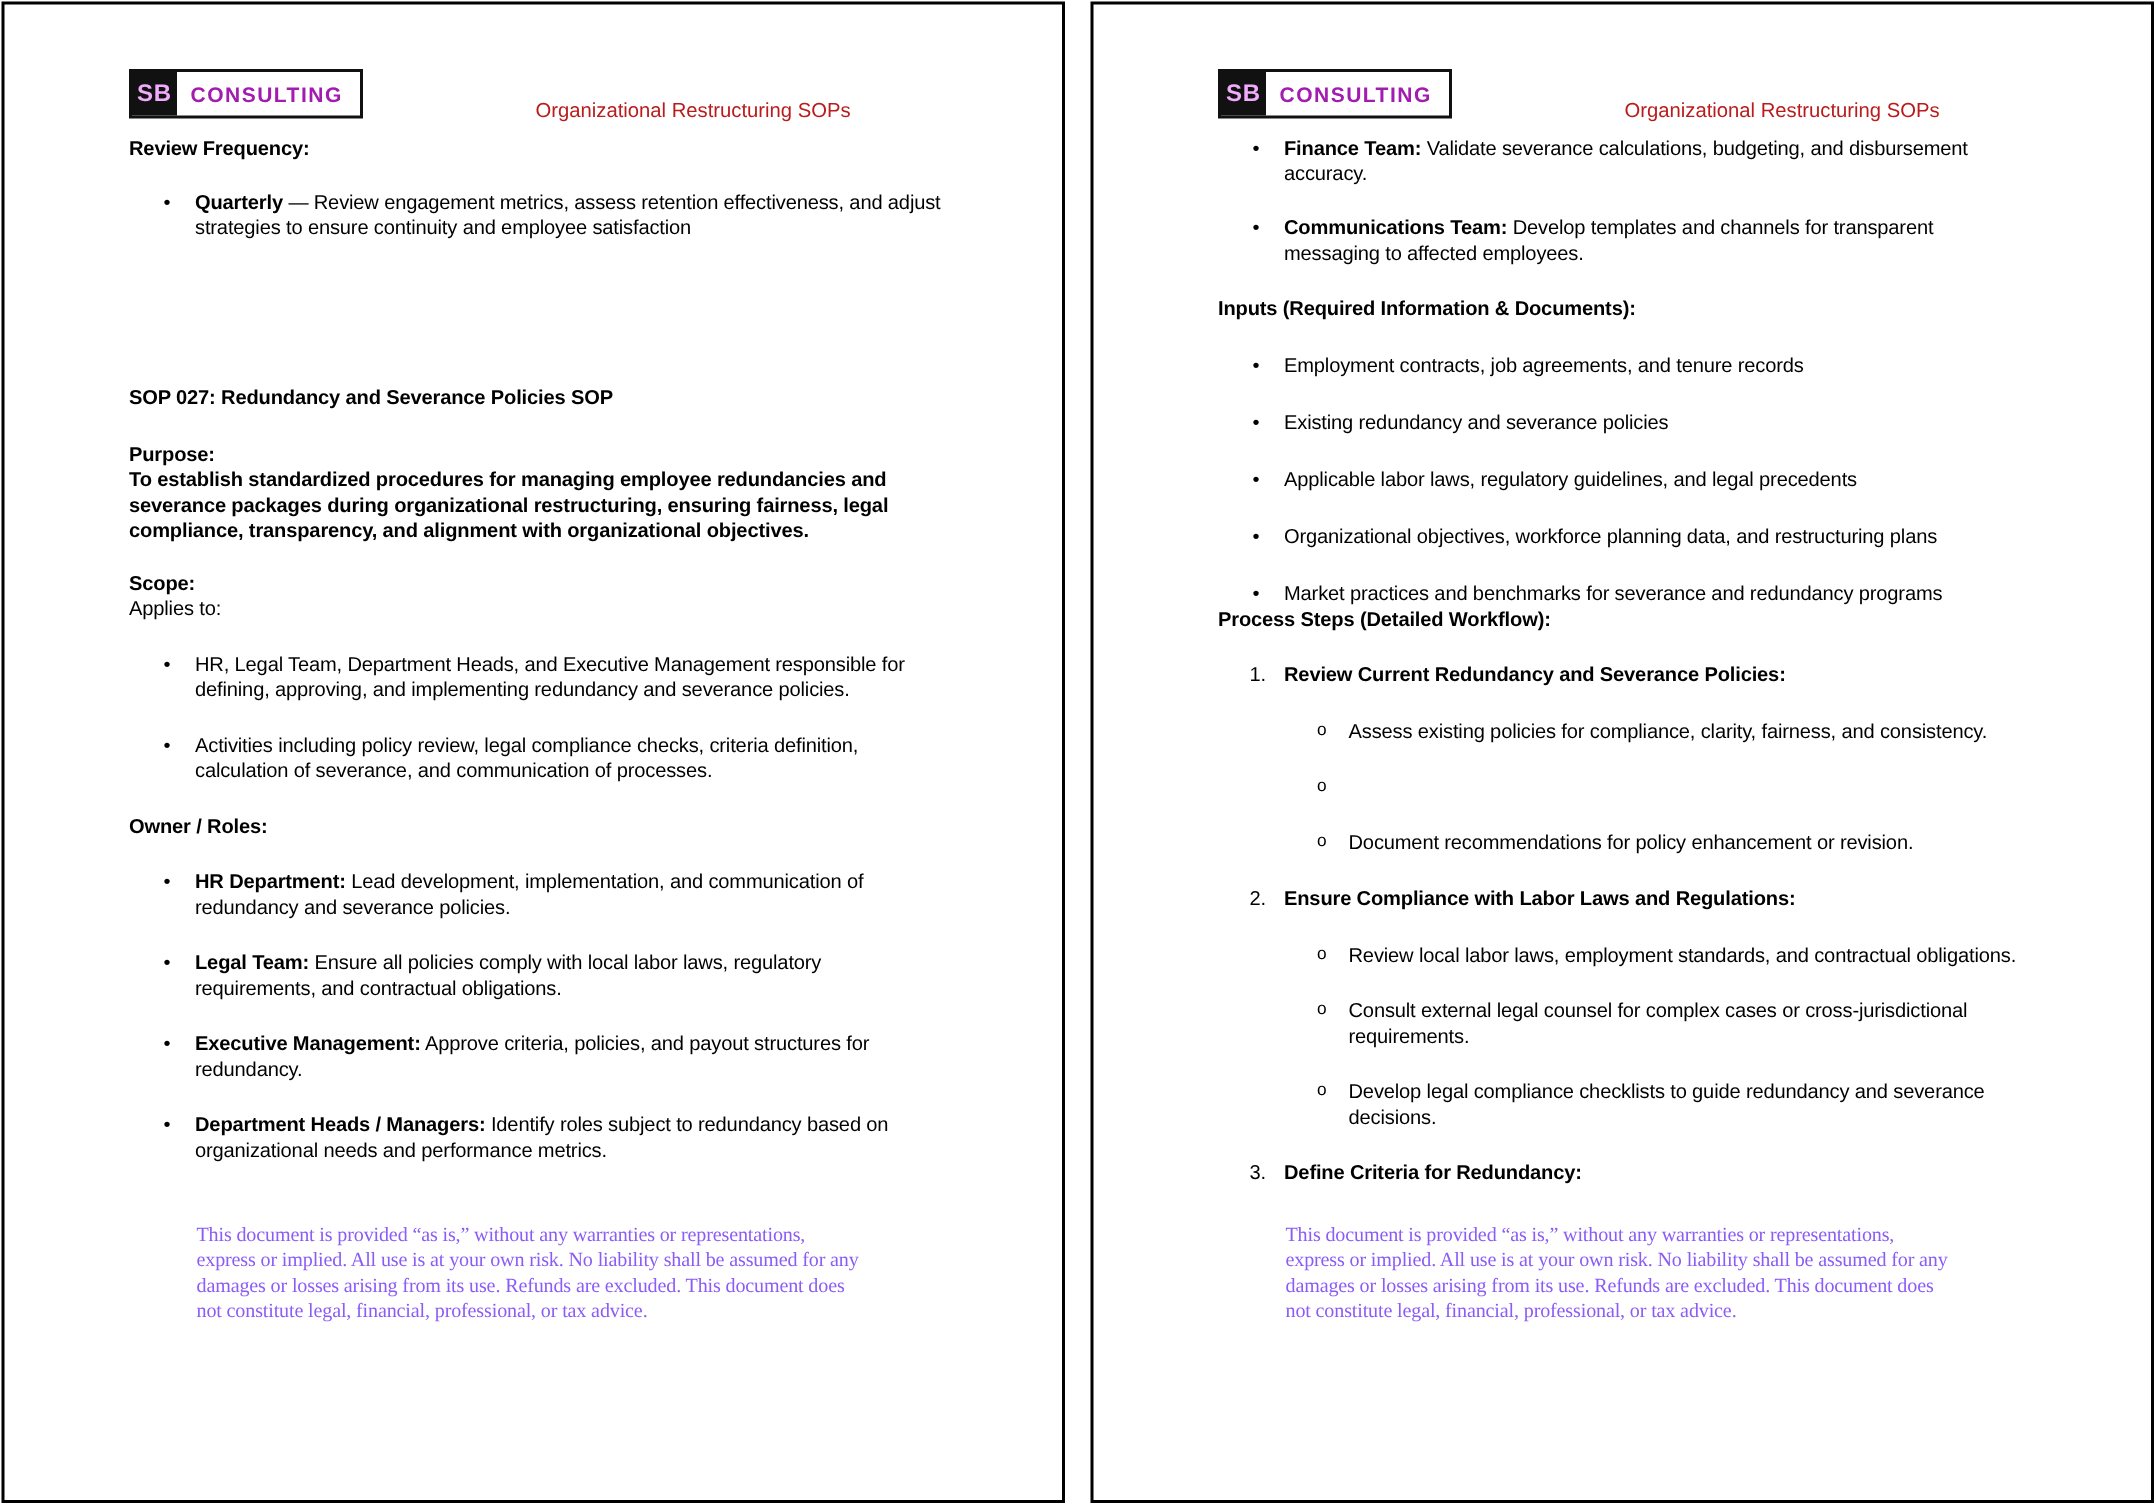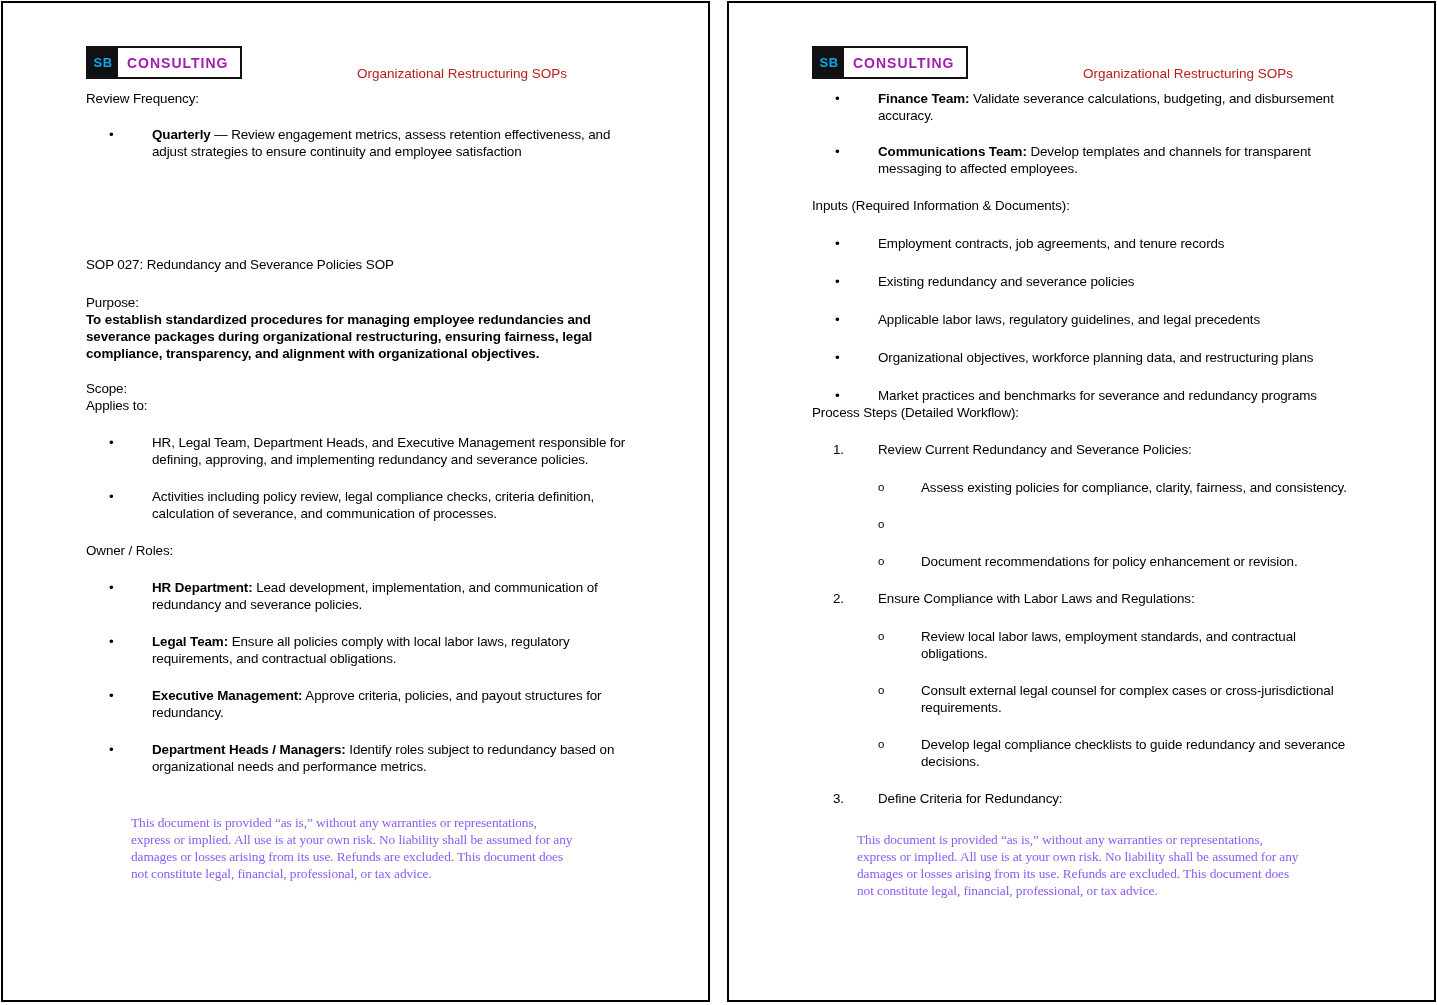--- a/index.html
+++ b/index.html
@@ -12,37 +12,37 @@
     background:#fff;border:2px solid #000;
   }
   #page-left{left:1px;}
   #page-right{left:727px;}
 
   .logo{
     position:absolute;left:83px;top:43px;height:33px;box-sizing:border-box;
     border:2px solid #111;display:flex;align-items:stretch;background:#fff;
   }
   .logo-sq{
-    width:30px;background:#111;color:#0ea5e9;display:flex;align-items:center;
-    justify-content:center;font-weight:bold;font-size:13px;letter-spacing:.5px;
+    width:30px;background:#111;color:#f0abfc;display:flex;align-items:center;
+    justify-content:center;font-weight:bold;font-size:16px;letter-spacing:.5px;
   }
   .logo-word{
     display:flex;align-items:center;padding:0 11px 0 9px;font-weight:bold;
     font-size:14px;letter-spacing:1px;color:#a21caf;white-space:nowrap;
   }
   .doc-title{
     position:absolute;left:354px;top:63px;font-size:13.5px;color:#b91c1c;white-space:nowrap;
   }
   .content{
     position:absolute;left:83px;top:87px;width:544px;
     font-size:13.4px;line-height:17px;letter-spacing:-0.1px;
   }
-  .h{font-weight:normal;}
+  .h{font-weight:bold;}
   .b{font-weight:bold;}
-  .li{display:flex;gap:22px;}
+  .li{display:flex;}
   .mk{flex:0 0 auto;}
   .l1 > .mk{margin-left:23px;width:21px;}
   .l1 > .mk::before{content:"\2022";}
   .l2 > .mk{margin-left:66px;width:21px;font-size:11.5px;}
   .l2 > .mk::before{content:"o";}
   .num > .mk{margin-left:21px;width:23px;}
   .txt{flex:1 1 auto;min-width:0;}
   .footer{margin-left:45px;width:447px;color:#8b5cf6;font-family:Liberation Serif, serif;}
 
   .g0{margin-bottom:0;}

